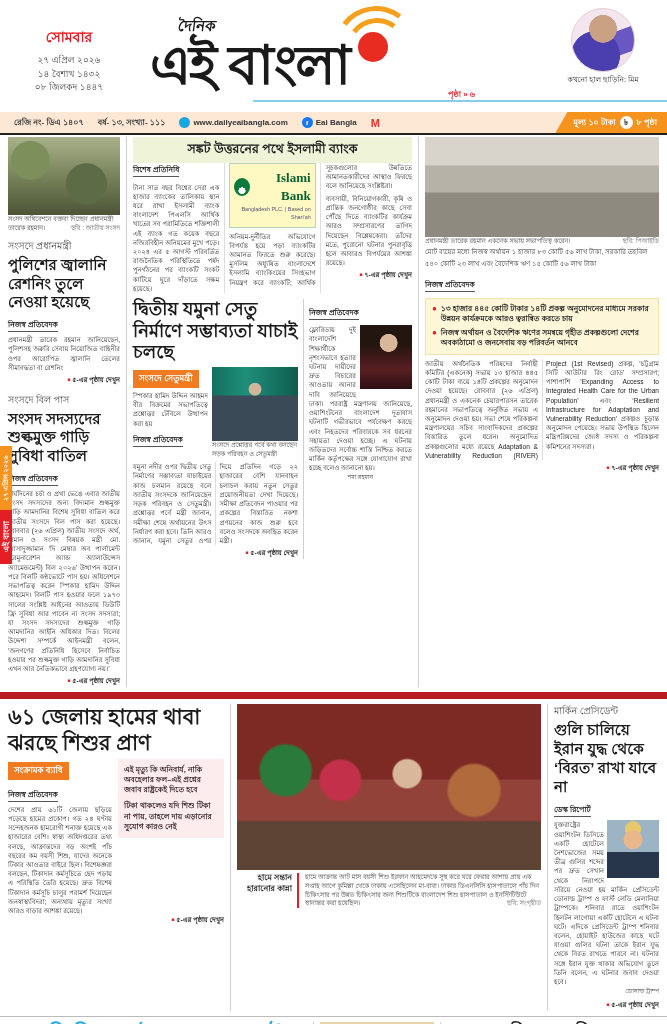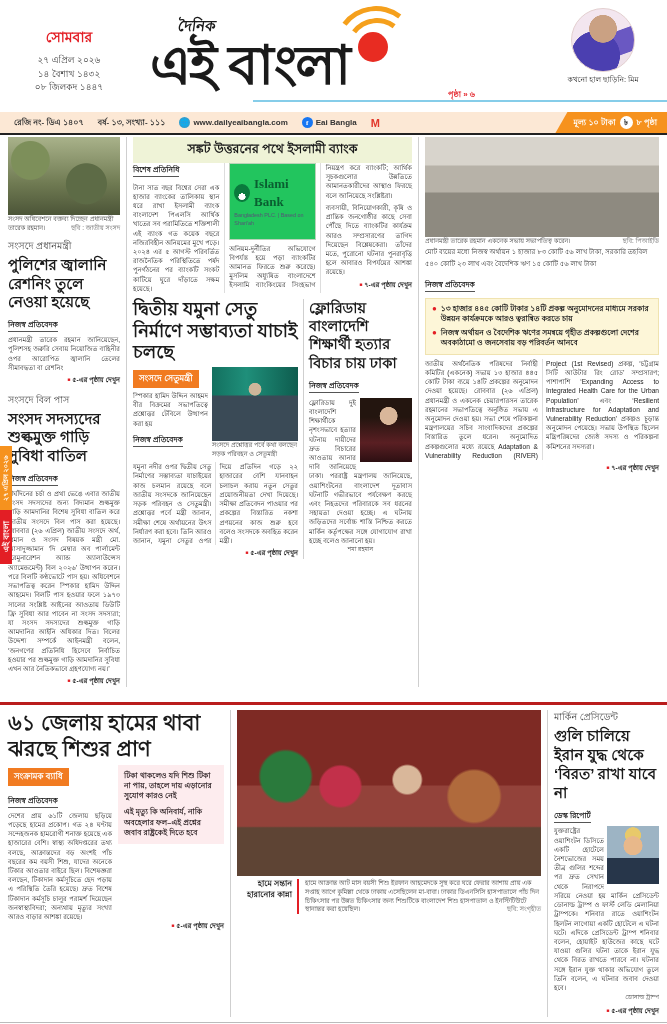--- a/index.html
+++ b/index.html
@@ -61,21 +61,21 @@
       radial-gradient(circle at 20% 30%, #7d8f5a 0 18%, transparent 19%),
       radial-gradient(circle at 70% 60%, #5d6b46 0 22%, transparent 23%),
       linear-gradient(180deg,#a9b28a, #6f7a52 60%, #4c5538); }
   .hl-sm { font-size:15px; font-weight:800; line-height:1.22; margin:1px 0 2px; }
   .story { margin-top:7px; }
 
   .kickstrip { background:#eff3d7; text-align:center; font-weight:bold; font-size:12.5px; padding:3px 0; }
   .hl-lead { color:#e31e25; font-size:28px; font-weight:900; text-align:center; line-height:1.12; margin:4px 0 5px; }
   .leadbody { column-count:3; column-gap:10px; column-rule:1px solid #ddd; font-size:6.6px; line-height:1.4; text-align:justify; }
   .leadbody p { margin-bottom:3px; }
-  .ibank { border:1px solid #b9d3b9; background:#22c55e; padding:11px 4px; margin:2px 0 4px; text-align:left; break-inside:avoid; }
+  .ibank { border:1px solid #b9d3b9; background:#fef9c3; padding:5px 4px; margin:2px 0 4px; text-align:right; break-inside:avoid; }
   .ibank .row { display:flex; align-items:center; justify-content:center; gap:4px; }
   .ibank .disc { width:18px; height:18px; border-radius:50%; background:radial-gradient(circle at 50% 78%, #fff 0 28%, #0a7a3d 29%); border:2px solid #0a7a3d; }
   .ibank .nm { color:#0a5f31; font-weight:900; font-size:13px; font-family:"Liberation Serif",serif; }
   .ibank .sub { font-size:5.4px; color:#557; margin-top:1px; }
 
   .centersplit { display:flex; margin-top:6px; }
   .jam { width:170px; padding-right:5px; }
   .flo { width:110px; padding-left:5px; border-left:1px solid #cfcfcf; }
   .hl-md { font-size:18px; font-weight:800; line-height:1.2; }
   .jamrow { display:flex; gap:4px; margin-top:3px; }
@@ -93,21 +93,21 @@
   .ph-ecnec { height:100px; background:
       linear-gradient(180deg,#d8d4cc 0 28%, #b7b2a8 29% 55%, #8e8a80 56%),
       repeating-linear-gradient(90deg, rgba(60,60,70,.35) 0 10px, transparent 10px 26px); }
   .hl-ecnec { font-size:19px; font-weight:800; line-height:1.22; margin:3px 0 2px; }
   .meta { font-size:6.8px; color:#333; margin-bottom:3px; }
   .bulbox { background:#fdf6d8; border:1px solid #f0e3b0; padding:5px 6px; margin-bottom:4px; }
   .bul { display:flex; gap:4px; font-size:7.6px; font-weight:bold; line-height:1.35; margin-bottom:4px; }
   .bul .dot { color:#e31e25; font-size:8px; }
 
   
-  .mid-band { border-top:3px solid #b91c1c; margin-top:15px; padding-top:5px; }
+  .mid-band { border-top:7px solid #b91c1c; margin-top:5px; padding-top:5px; }
   .mz { width:222px; padding-right:6px; }
   .mphoto { width:318px; padding:0 6px; border-left:1px solid #cfcfcf; border-right:1px solid #cfcfcf; }
   .mtrump { width:111px; padding-left:6px; }
   .hl-measles { font-size:21px; font-weight:900; line-height:1.2; margin-bottom:4px; }
   .mrow { display:flex; gap:6px; }
   .mc1 { width:104px; }
   .mc2 { width:106px; }
   .statbox { font-size:7.2px; line-height:1.4; color:#222; text-align:justify; margin:3px 0; }
   .pinkbox { background:#fdecee; padding:6px 6px; font-size:7.6px; font-weight:bold; line-height:1.35; color:#33272a; }
   .pinkbox p+p { margin-top:6px; }
@@ -255,21 +255,20 @@
             <div>
               <div class="ph ph-jam"></div>
               <div class="cap" style="width:86px">সংসদে প্রশ্নোত্তর পর্বে কথা বলছেন সড়ক পরিবহন ও সেতুমন্ত্রী</div>
             </div>
           </div>
           <div class="body2">যমুনা নদীর ওপর দ্বিতীয় সেতু নির্মাণের সম্ভাব্যতা যাচাইয়ের কাজ চলমান রয়েছে বলে জাতীয় সংসদকে জানিয়েছেন সড়ক পরিবহন ও সেতুমন্ত্রী। প্রশ্নোত্তর পর্বে মন্ত্রী জানান, সমীক্ষা শেষে অর্থায়নের উৎস নির্ধারণ করা হবে। তিনি আরও জানান, যমুনা সেতুর ওপর দিয়ে প্রতিদিন গড়ে ২২ হাজারের বেশি যানবাহন চলাচল করায় নতুন সেতুর প্রয়োজনীয়তা দেখা দিয়েছে। সমীক্ষা প্রতিবেদন পাওয়ার পর প্রকল্পের বিস্তারিত নকশা প্রণয়নের কাজ শুরু হবে বলেও সংসদকে অবহিত করেন মন্ত্রী।</div>
           <div class="ref"><span class="sq">■</span> <span>৫-এর পৃষ্ঠায় দেখুন</span></div>
         </div>
 
         <div class="flo">
-          <div class="hl-flo">ফ্লোরিডায় বাংলাদেশি শিক্ষার্থী হত্যার বিচার চায় ঢাকা</div>
           <div style="margin:2px 0"><span class="by">নিজস্ব প্রতিবেদক</span></div>
           <div class="body-t">
             <div class="ph-flo"></div>
             <span>ফ্লোরিডায় দুই বাংলাদেশি শিক্ষার্থীকে নৃশংসভাবে হত্যার ঘটনায় দায়ীদের দ্রুত বিচারের আওতায় আনার দাবি জানিয়েছে ঢাকা। পররাষ্ট্র মন্ত্রণালয় জানিয়েছে, ওয়াশিংটনের বাংলাদেশ দূতাবাস ঘটনাটি গভীরভাবে পর্যবেক্ষণ করছে এবং নিহতদের পরিবারকে সব ধরনের সহায়তা দেওয়া হচ্ছে। এ ঘটনায় জড়িতদের সর্বোচ্চ শাস্তি নিশ্চিত করতে মার্কিন কর্তৃপক্ষের সঙ্গে যোগাযোগ রাখা হচ্ছে বলেও জানানো হয়।</span>
             <div class="capline">শমা রহমান</div>
           </div>
         </div>
       </div>
     </div>
 
@@ -300,22 +299,22 @@
     <div class="mz">
       <div class="hl-measles">৬১ জেলায় হামের থাবা ঝরছে শিশুর প্রাণ</div>
       <div class="mrow">
         <div class="mc1">
           <span class="lbl">সংক্রামক ব্যাধি</span>
           <span class="by">নিজস্ব প্রতিবেদক</span>
           <div class="body-t">দেশের প্রায় ৬১টি জেলায় ছড়িয়ে পড়েছে হামের প্রকোপ। গত ২৪ ঘণ্টায় সন্দেহজনক হামরোগী শনাক্ত হয়েছে এক হাজারের বেশি। স্বাস্থ্য অধিদপ্তরের তথ্য বলছে, আক্রান্তদের বড় অংশই পাঁচ বছরের কম বয়সী শিশু, যাদের অনেকে টিকার আওতার বাইরে ছিল। বিশেষজ্ঞরা বলছেন, টিকাদান কর্মসূচিতে ছেদ পড়ায় এ পরিস্থিতি তৈরি হয়েছে। দ্রুত বিশেষ টিকাদান কর্মসূচি চালুর পরামর্শ দিয়েছেন জনস্বাস্থ্যবিদরা; অন্যথায় মৃত্যুর সংখ্যা আরও বাড়ার আশঙ্কা রয়েছে।</div>
         </div>
         <div class="mc2">
           <div class="pinkbox">
+            <p>এই মৃত্যু কি অনিবার্য, নাকি অবহেলার ফল–এই প্রশ্নের জবাব রাষ্ট্রকেই দিতে হবে</p>
             <p>টিকা থাকলেও যদি শিশু টিকা না পায়, তাহলে দায় এড়ানোর সুযোগ কারও নেই</p>
-            <p>এই মৃত্যু কি অনিবার্য, নাকি অবহেলার ফল–এই প্রশ্নের জবাব রাষ্ট্রকেই দিতে হবে</p>
           </div>
           <div class="ref" style="margin-top:76px"><span class="sq">■</span> <span>৫-এর পৃষ্ঠায় দেখুন</span></div>
         </div>
       </div>
     </div>
 
     <div class="mphoto">
       <div class="ph ph-measles"></div>
       <div class="mcapline">
         <div class="mcap-lbl">হামে সন্তান হারানোর কান্না</div>

